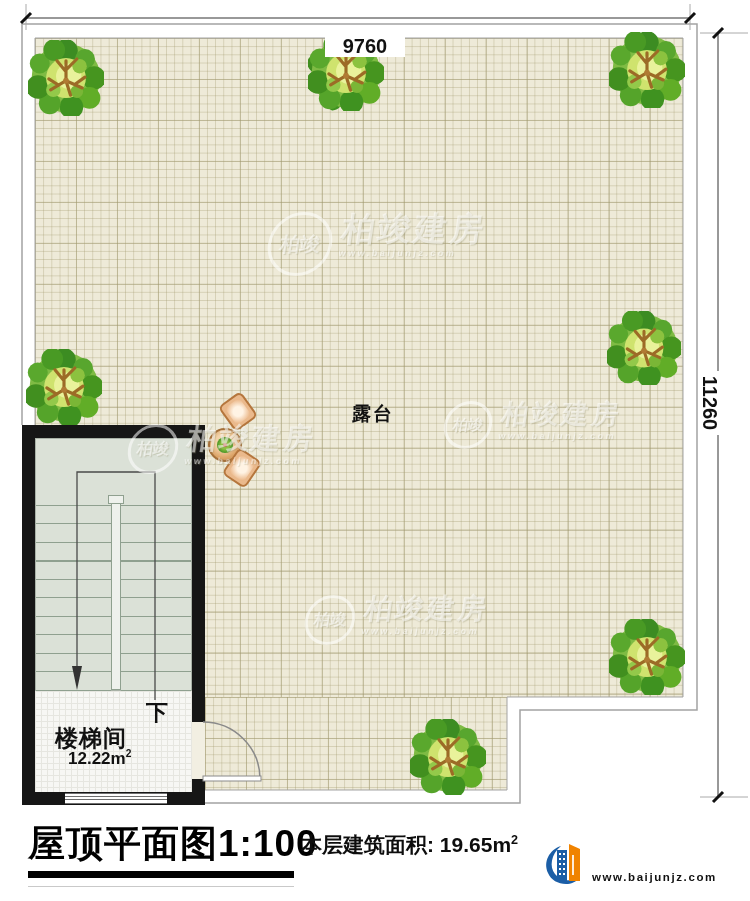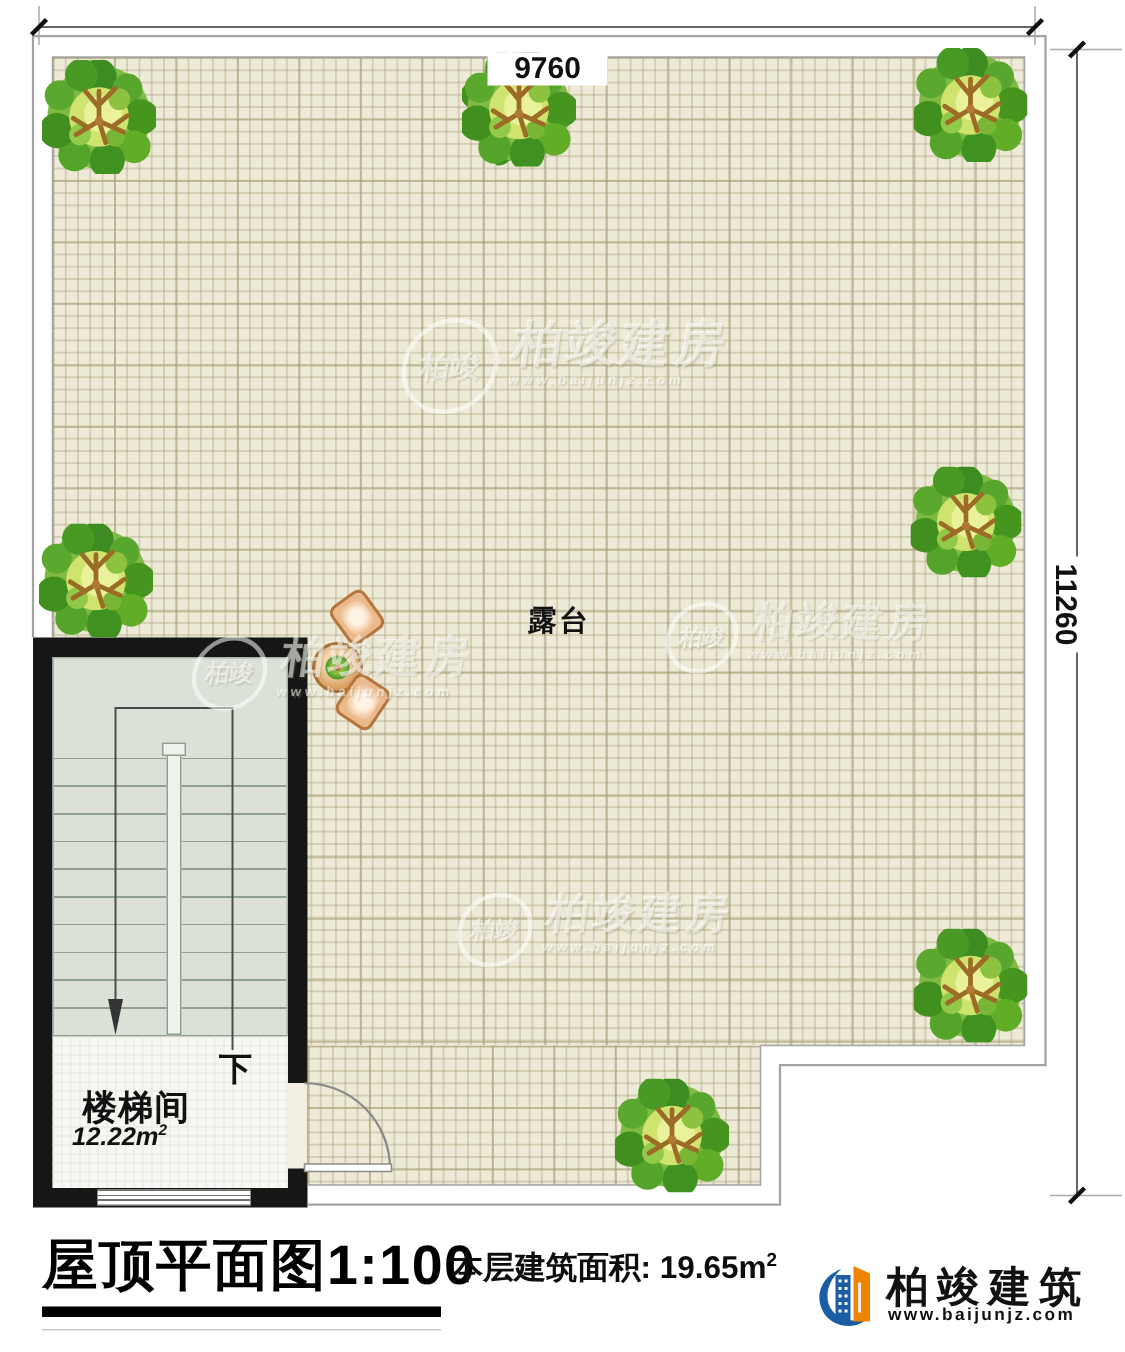--- a/index.html
+++ b/index.html
@@ -203,21 +203,21 @@
         <div class="wm-text" style="font-size:28px;">柏竣建房</div>
          <div class="wm-url">www.baijunjz.com</div>
       </div>
   </div>
 
   <div class="abs dim" style="left:325px;top:3px;width:80px;margin-top:32px;">9760</div>
   <div class="abs dim" style="left:678px;top:392px;width:64px;height:22px;transform:rotate(90deg);">11260</div>
   <div class="abs lbl" style="left:352px;top:401px;font-size:19px;letter-spacing:2px;">露台</div>
   <div class="abs lbl" style="left:146px;top:698px;font-size:22px;">下</div>
   <div class="abs lbl" style="left:55px;top:723px;font-size:23px;letter-spacing:1px;">楼梯间</div>
-  <div class="abs lbl" style="left:48px;top:748px;font-size:17px;font-style:italic;"><span>12.22m</span><sup>2</sup></div>
+  <div class="abs lbl" style="left:68px;top:748px;font-size:17px;"><span>12.22m</span><sup>2</sup></div>
 
   <div class="abs tb-title">屋顶平面图1:100</div>
   <div class="abs tb-rule-thick"></div>
   <div class="abs tb-rule-thin"></div>
   <div class="abs tb-info" style="left:301px;top:831px;">
     <span>本层建筑面积:</span>
     <span>19.65m</span><sup>2</sup>
   </div>
 
   <svg class="abs" style="left:540px;top:837px;z-index:9;" width="48" height="52" viewBox="0 0 48 52">
@@ -231,16 +231,15 @@
       <rect x="19" y="26" width="2" height="2"></rect>
         <rect x="23" y="26" width="2" height="2"></rect>
       <rect x="19" y="31" width="2" height="2"></rect>
         <rect x="23" y="31" width="2" height="2"></rect>
       <rect x="19" y="36" width="2" height="2"></rect>
         <rect x="23" y="36" width="2" height="2"></rect>
     </g>
     <polygon points="29,7 40,12 40,44 29,44" fill="#f08300"></polygon>
     <rect x="32" y="18" width="2" height="20" fill="#ffffff" opacity="0.85"></rect>
   </svg>
-  <div class="abs logo-name">柏竣建筑</div>
   <div class="abs logo-url">www.baijunjz.com</div>
 
 </div>
 
 </body></html>

